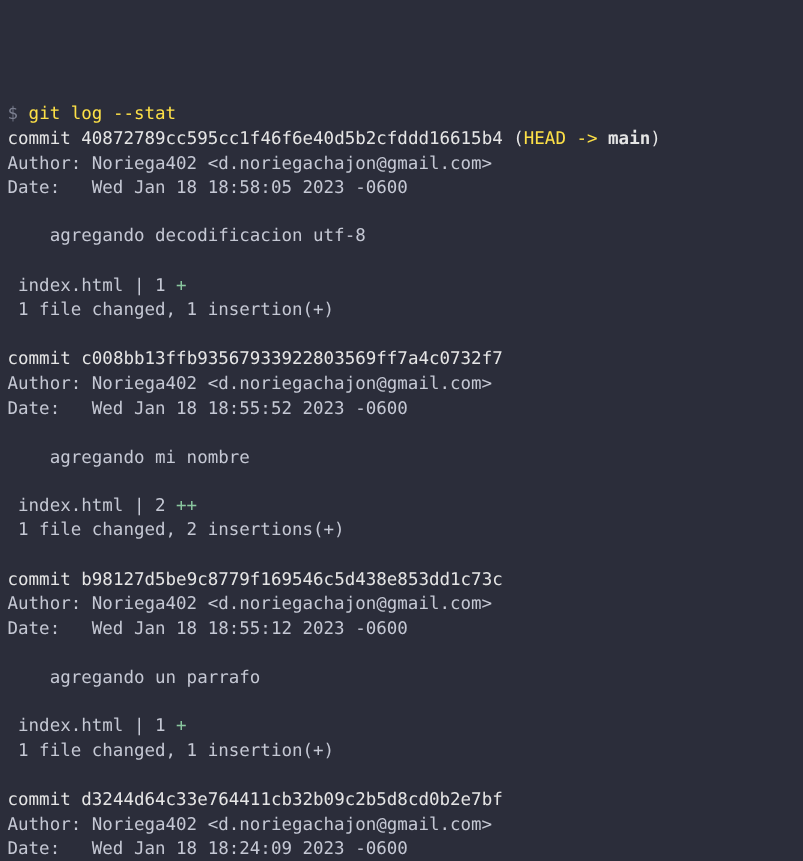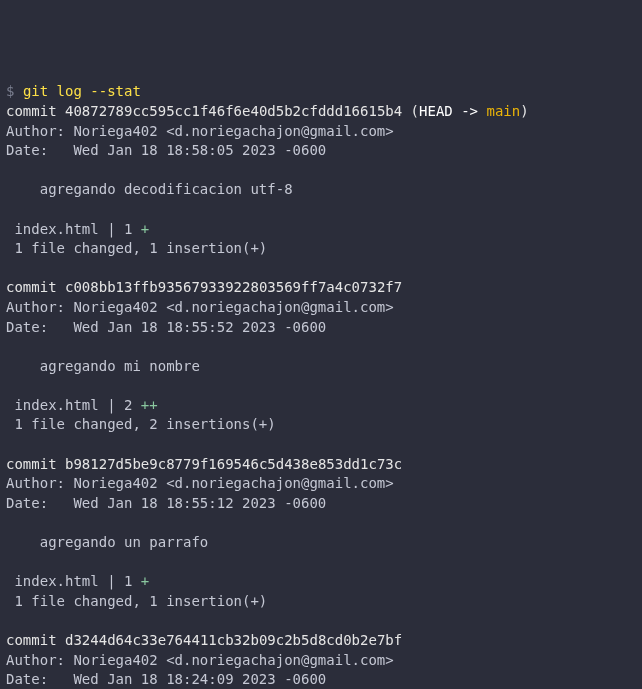--- a/index.html
+++ b/index.html
@@ -22,24 +22,25 @@
     .prompt-symbol {
       color: #7a7e8f;
     }
     .command {
       color: #fde047;
     }
     .commit-hash {
       color: #e5e5e5;
     }
     .head-ref {
-      color: #ffffff;
+      color: #fde047;
     }
     .branch {
-      color: #eab308;
+      color: #e5e5e5;
+      font-weight: bold;
     }
     .stat-plus {
       color: #8ac79f;
     }
     .line {
       display: block;
     }
   </style>
 </head>
 <body>

